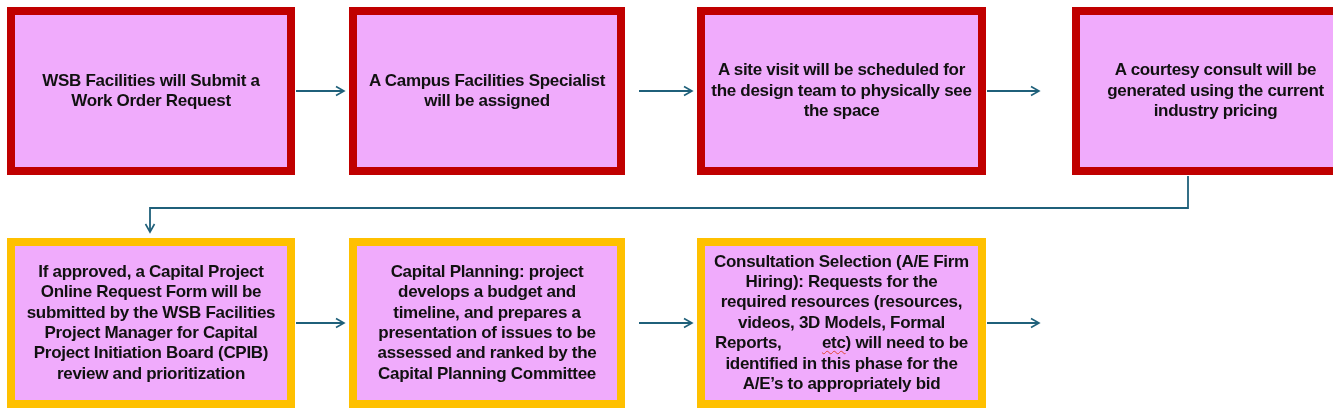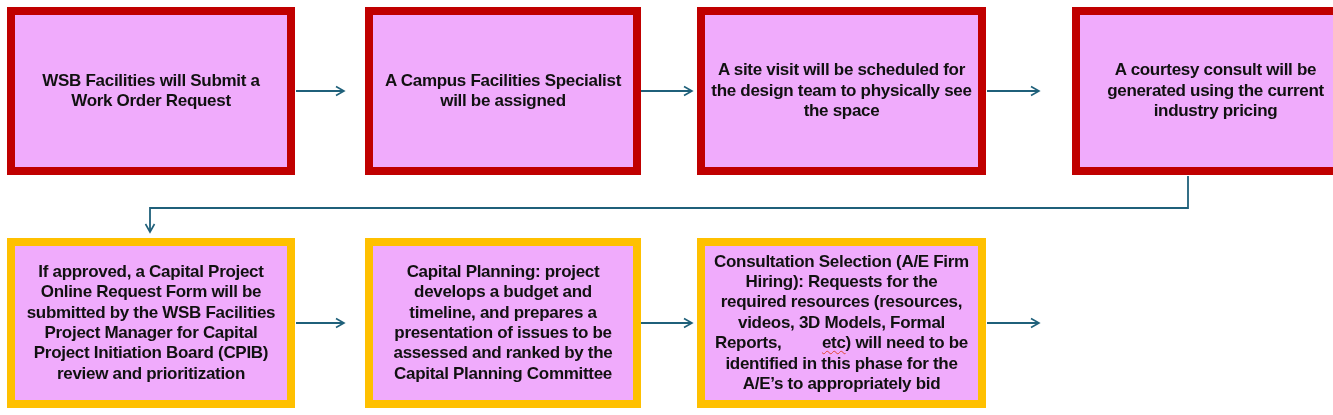--- a/index.html
+++ b/index.html
@@ -34,21 +34,21 @@
   .node.red   { border-color: var(--node-red, #C00000); }
   .node.gold  { border-color: var(--node-gold, #FFC000); }
   .node.green { border-color: var(--node-green, #00B050); }
 
   
   .r1 { top: 7px;   height: 168px; }
   
   .r2 { top: 238px; height: 170px; }
 
   .c1 { left: 7px;    width: 288px; }
-  .c2 { left: 365px;  width: 276px; align-items: center; }
+  .c2 { left: 349px;  width: 276px; align-items: center; }
   .c3 { left: 697px;  width: 289px; }
   .c4 { left: 1072px; width: 287px; }
 
   .connector-layer {
     position: absolute;
     left: 0; top: 0;
     width: 1333px;
     height: 415px;
     pointer-events: none;
   }

